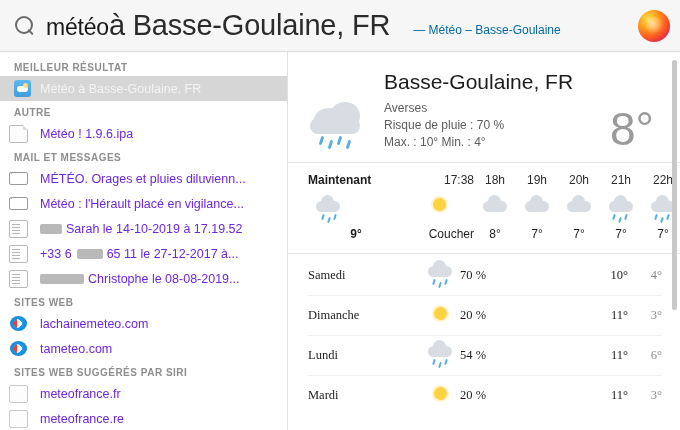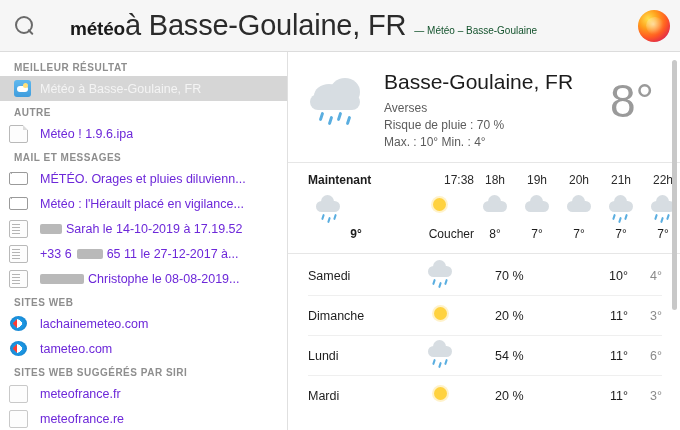--- a/index.html
+++ b/index.html
@@ -53,36 +53,35 @@
     border-radius: 1px;
   }
   .query-wrap {
     flex: 1 1 auto;
     display: flex;
     align-items: baseline;
     overflow: hidden;
     white-space: nowrap;
   }
   .query-strong {
-    font-size: 19px;
+    font-size: 23px;
     color: #1a1a1a;
-    font-weight: 700;
+    font-weight: 400;
     letter-spacing: -0.2px;
-    margin-left: 24px;
   }
   .query-rest {
     font-size: 29px;
     color: #2b2b2b;
     font-weight: 400;
     letter-spacing: -0.2px;
   }
   .query-sub {
-    font-size: 10px;
-    color: #14532d;
-    margin-left: 8px;
+    font-size: 12px;
+    color: #0369a1;
+    margin-left: 23px;
     position: relative;
     top: -1px;
   }
   .firefox-logo {
     width: 32px; height: 32px;
     flex: 0 0 32px;
     margin-left: 8px;
     border-radius: 50%;
     background:
       radial-gradient(circle at 32% 28%, #ffe14d 0%, #ff9f1c 30%, #ff5a23 58%, #e02a4a 80%, #b5207f 100%);
@@ -252,21 +251,21 @@
 
   
   .preview {
     flex: 1 1 auto;
     position: relative;
     background: #ffffff;
     overflow: hidden;
   }
   .wx-header {
     display: flex;
-    align-items: flex-start;
+    align-items: flex-end;
     padding: 18px 18px 10px 20px;
     border-bottom: 1px solid #e6e6e6;
   }
   .wx-bigicon {
     width: 62px; height: 52px;
     flex: 0 0 62px;
     position: relative;
     margin-top: 6px;
   }
   .cloud {
@@ -366,21 +365,21 @@
     position: absolute;
     width: 13px; height: 13px;
     border-radius: 50%;
     background: #ffd23f;
     left: 50%; top: 6px;
     margin-left: -6px;
     box-shadow: 0 0 0 2px rgba(255,210,63,0.28);
   }
 
   
-  .daily { padding: 2px 18px 0 20px; }
+  .daily { padding: 2px 18px 0 20px; font-family: Liberation Serif, serif; }
   .d-row {
     display: flex;
     align-items: center;
     height: 39px;
     border-bottom: 1px solid #efefef;
   }
   .d-row:last-child { border-bottom: none; }
   .d-day {
     flex: 0 0 112px;
     font-size: 12.5px;
@@ -388,21 +387,20 @@
   }
   .d-icon {
     flex: 0 0 40px;
     height: 26px;
     position: relative;
   }
   .d-pct {
     flex: 1 1 auto;
     font-size: 12.5px;
     color: #1d1d1d;
-    margin-left: 35px;
   }
   .d-hi {
     flex: 0 0 34px;
     text-align: right;
     font-size: 12.5px;
     color: #1d1d1d;
   }
   .d-lo {
     flex: 0 0 34px;
     text-align: right;

